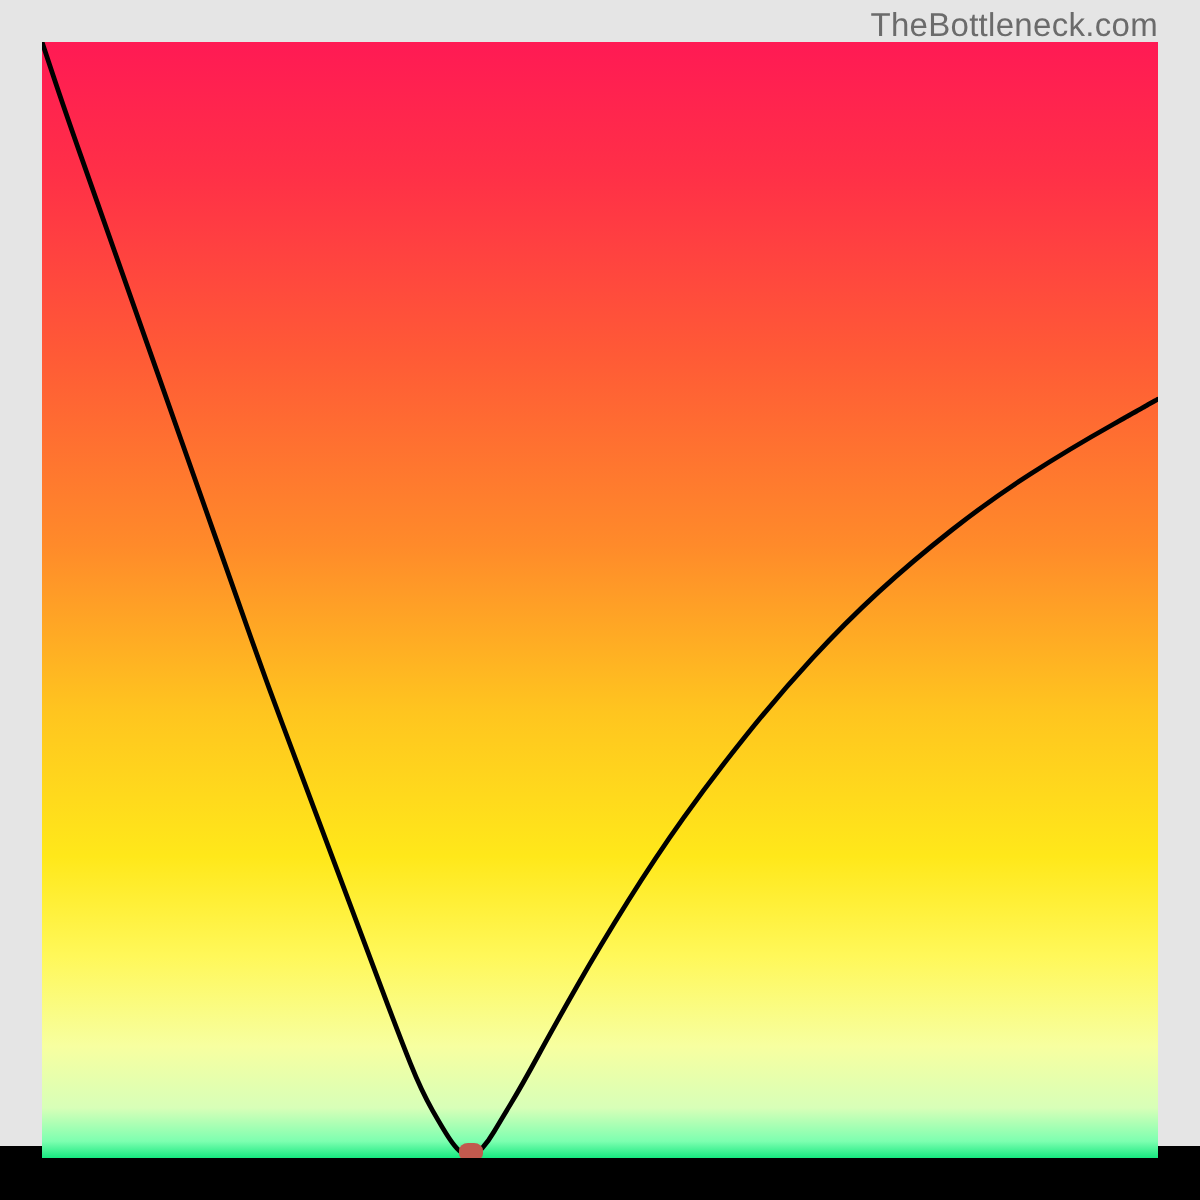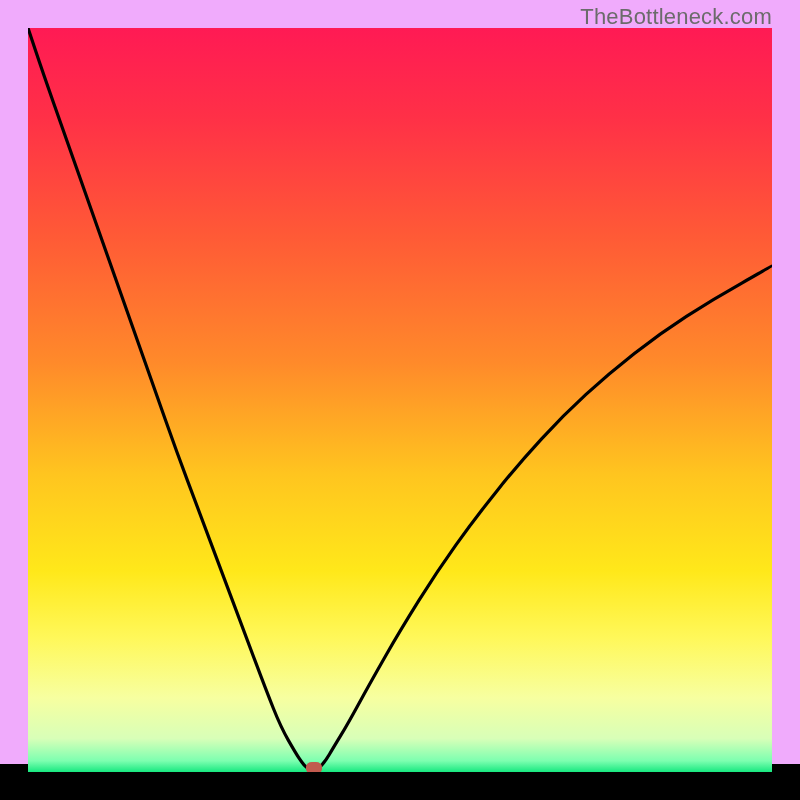--- a/index.html
+++ b/index.html
@@ -8,21 +8,21 @@
     width: 800px;
     height: 800px;
     overflow: hidden;
     background: #000;
     font-family: Arial, Helvetica, sans-serif;
   }
   .stage {
     position: relative;
     width: 800px;
     height: 764px;
-    background: #f0abfc;
+    background: #e5e5e5;
   }
   .plot-area {
     position: absolute;
     left: 28px;
     top: 28px;
     width: 744px;
     height: 744px;
     overflow: hidden;
   }
   .gradient-bg {

